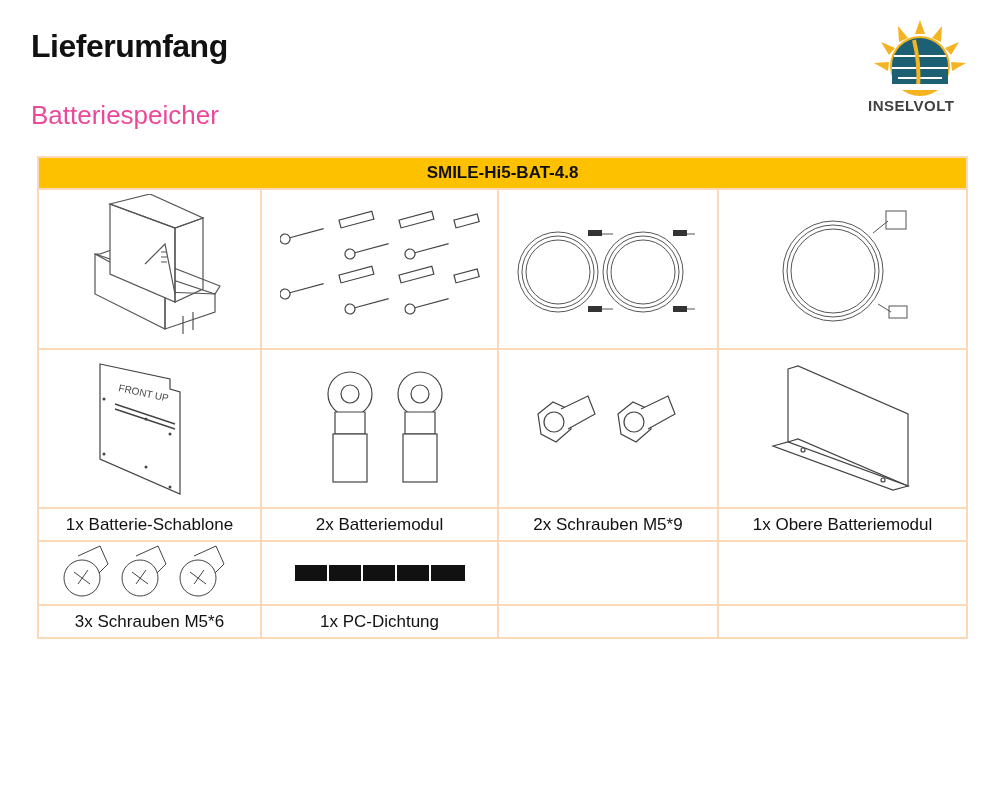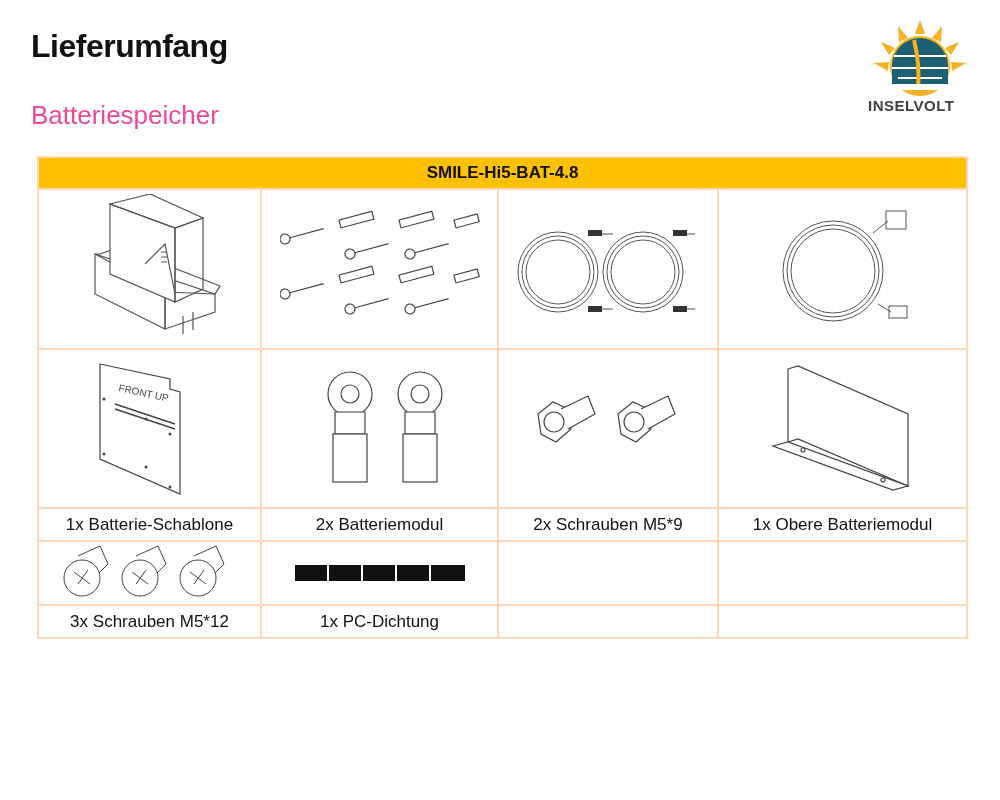--- a/index.html
+++ b/index.html
@@ -251,19 +251,19 @@
               <rect x="102" y="2" width="32" height="16"></rect>
               <rect x="136" y="2" width="34" height="16"></rect>
             </g>
       </svg>
     </td>
     <td></td>
     <td></td>
   </tr>
 
   <tr class="lbl1">
-    <td>3x Schrauben M5*12</td>
+    <td>3x Schrauben M5*6</td>
     <td>1x PC-Dichtung</td>
     <td></td>
     <td></td>
   </tr>
 </tbody>
   </table>
 
 </body></html>

